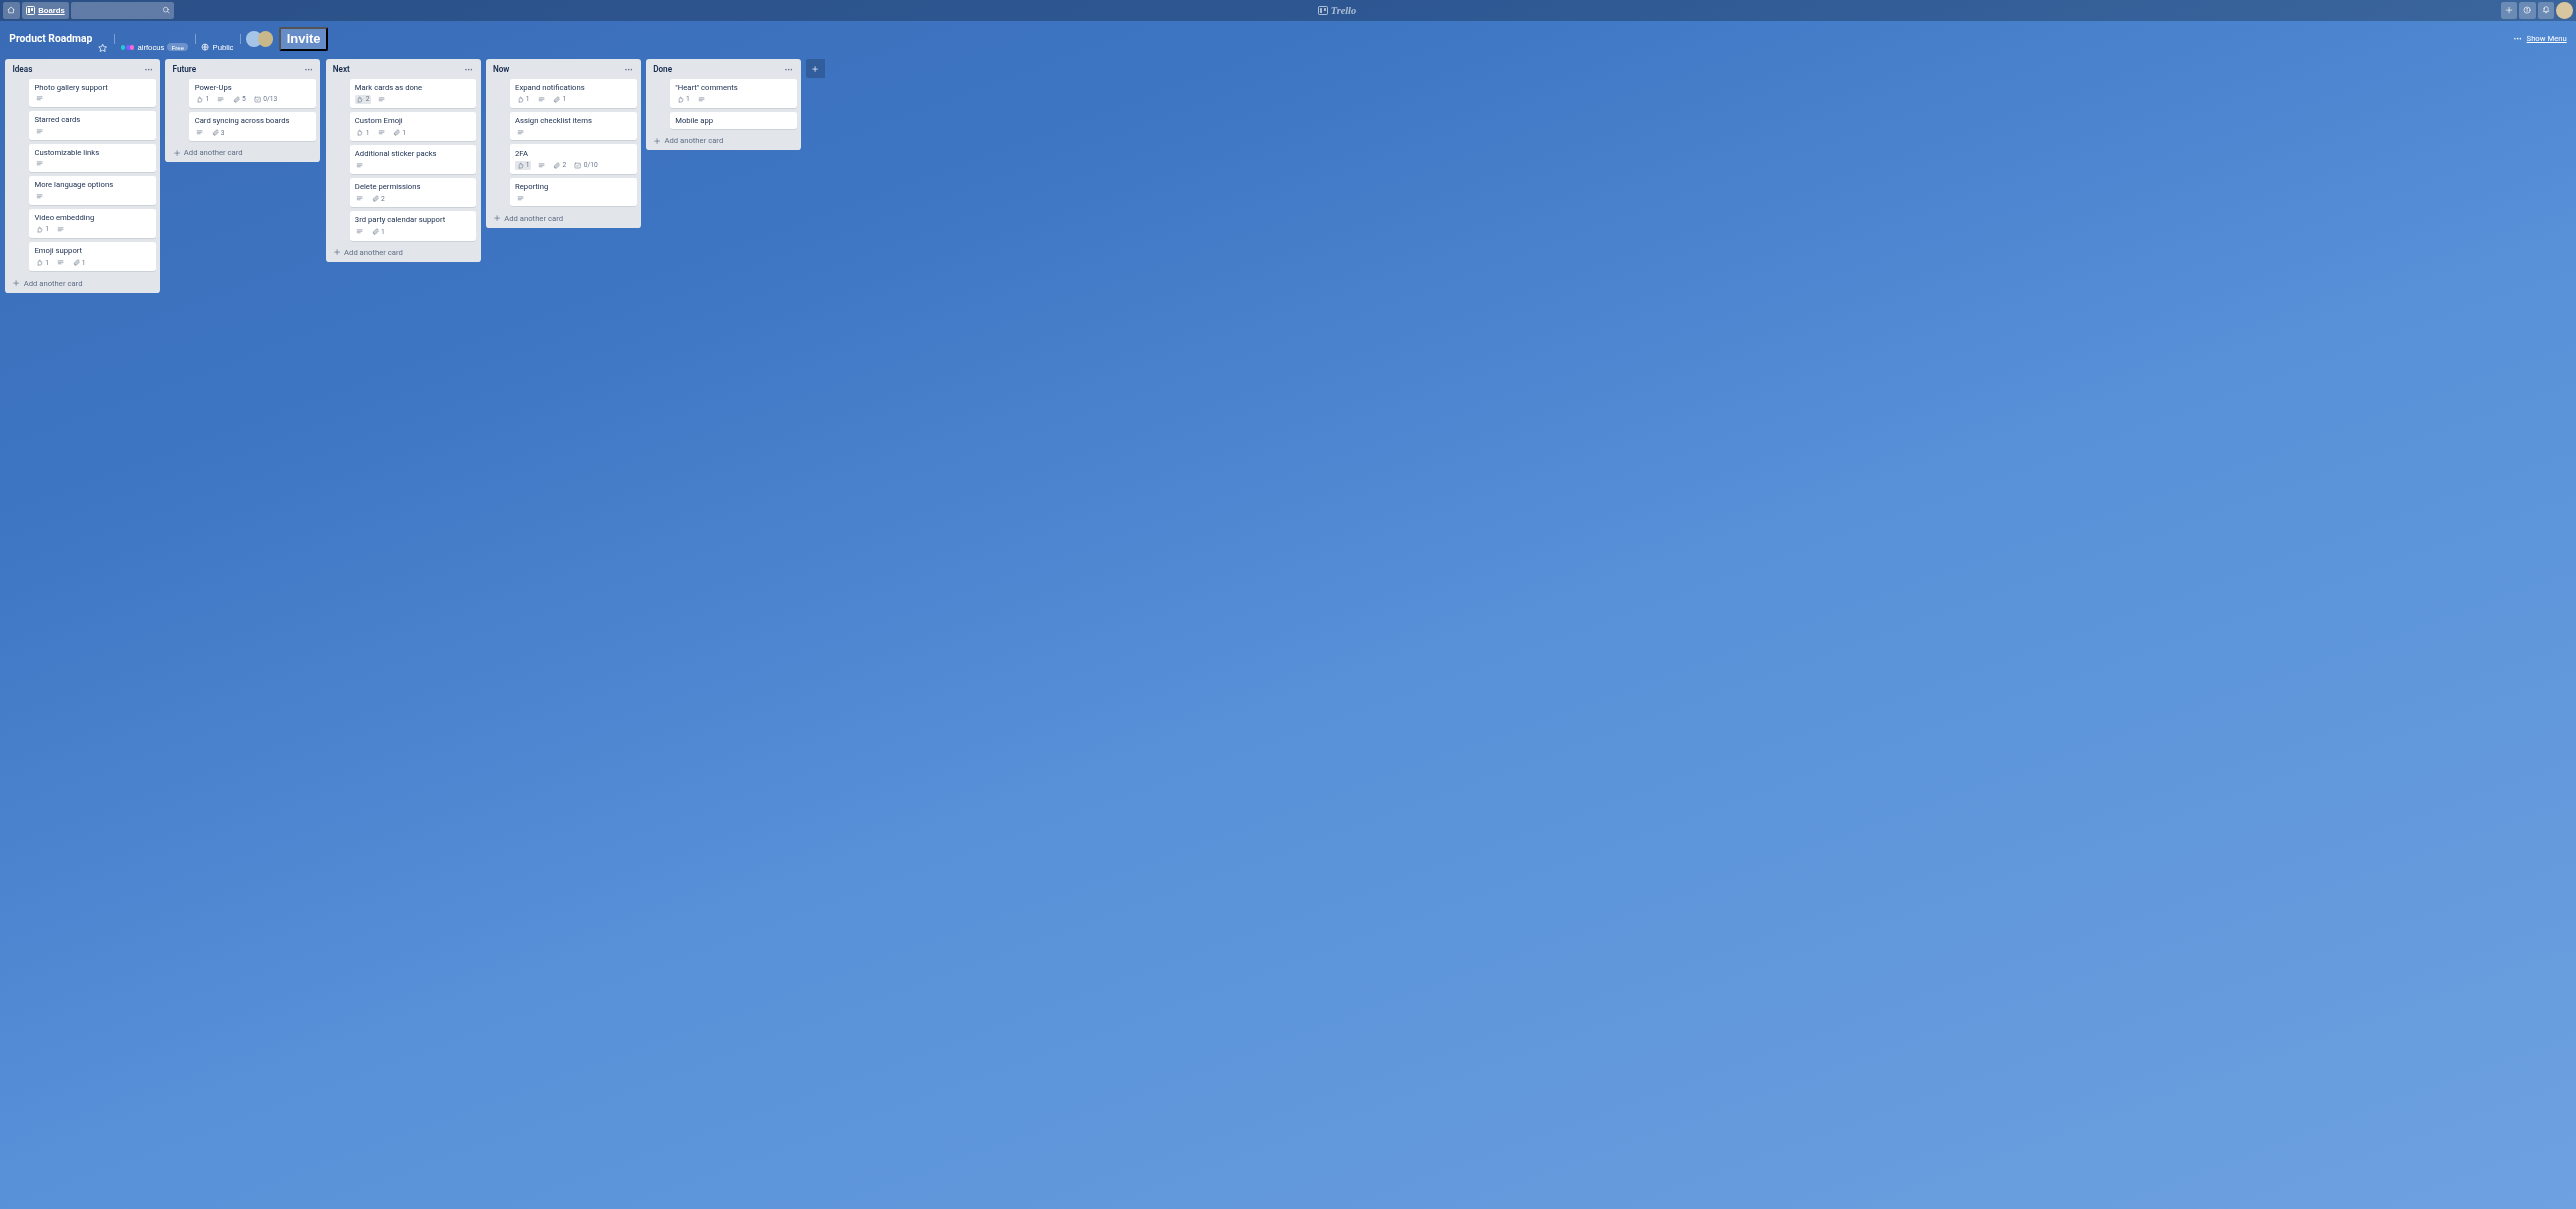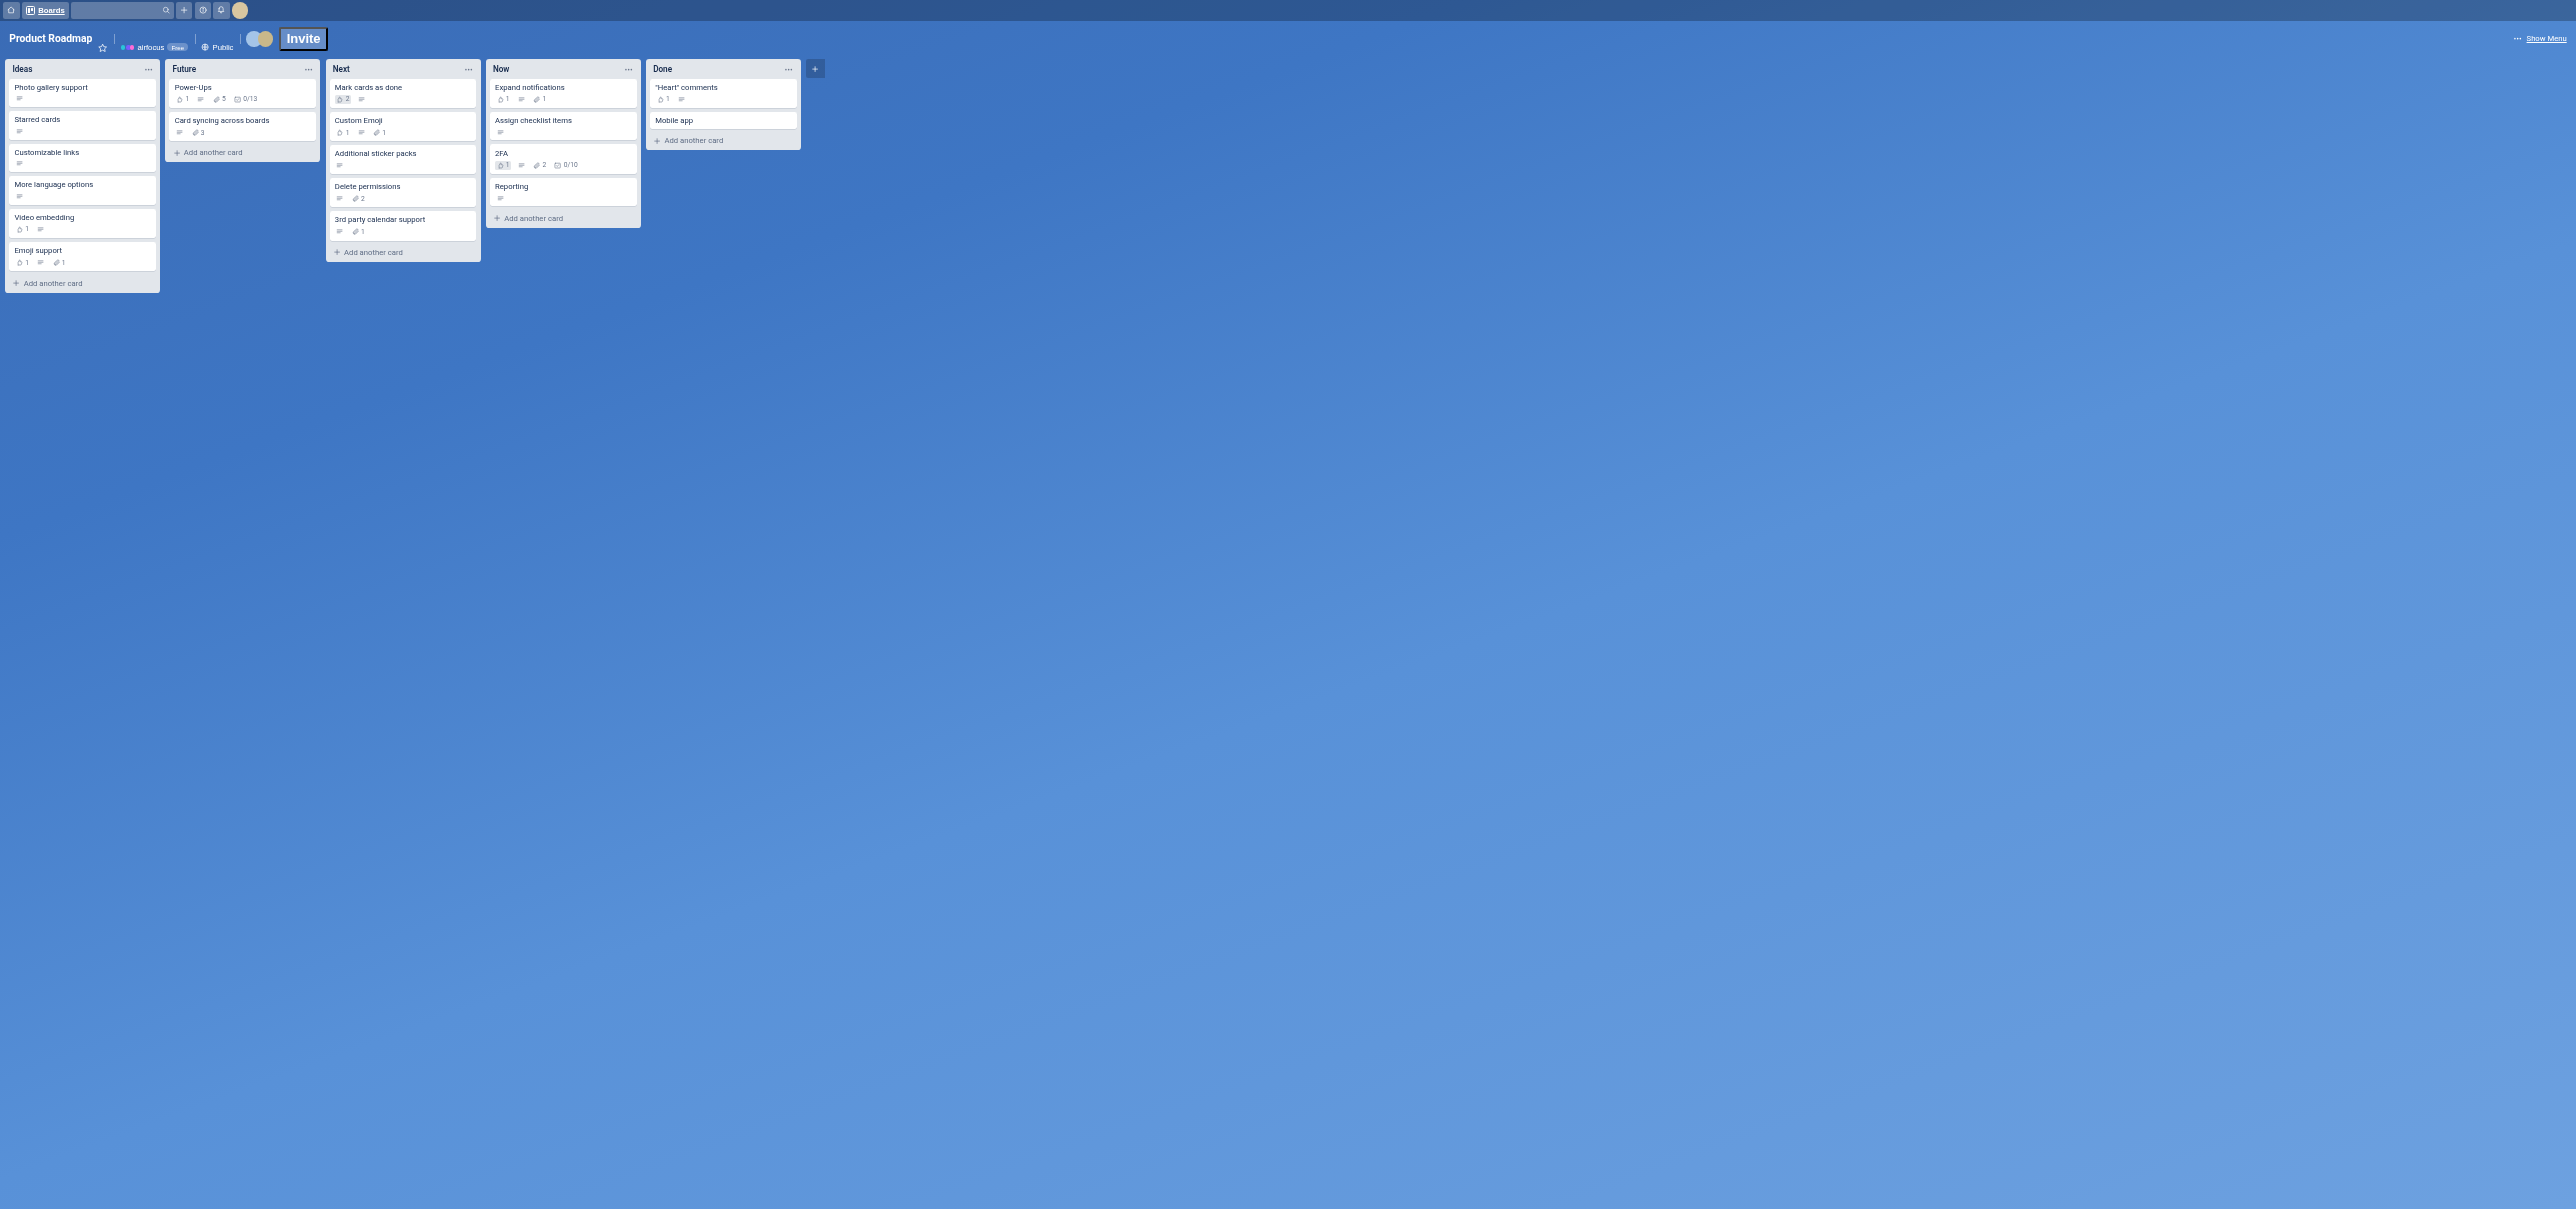--- a/index.html
+++ b/index.html
@@ -103,20 +103,21 @@
   }
   .list-header { display:flex; align-items:center; justify-content:space-between; padding: 1px 3.1px 0 3.1px; text-align: center;}
   .list-title { font-size:8.2px; font-weight:600; color:#172b4d; }
   .list-menu { color:#6b778c; cursor:pointer; }
   .card {
     background:#fff; border-radius:2.1px;
     box-shadow: 0 0.5px 0 rgba(9,30,66,.2);
     padding:4.1px 5.2px 4.1px 5.2px;
     display:flex; flex-direction:column; gap:3.1px;
     cursor:pointer;
+    margin-left:20px;
   }
   .card-title { font-size:7.7px; color:#172b4d; }
   .badges { display:flex; align-items:center; gap:5.2px; color:#6b778c; font-size:6.7px;}
   .badge { display:flex; align-items:center; gap:2.1px; padding:0.5px 1.5px; border-radius:1.5px;}
   .badge.voted { background:#e3e6ea; }
   .badge svg { width:7.2px; height:7.2px; }
   .add-card {
     color:#5e6c84; font-size:7.7px; padding:3.1px 3.1px 1px 3.1px; display:flex; align-items:center; gap:3.1px; cursor:pointer;
   }
   .add-list-btn {
@@ -166,20 +167,29 @@
   <div class="search-wrap">
     <input class="topbar-search" placeholder="" style="">
     <span class="icon-search">
       <svg width="8.2" height="8.2" viewBox="0 0 24 24" fill="none" stroke="#fff" stroke-width="2" stroke-linecap="round">
           <circle cx="11" cy="11" r="7"></circle>
           <line x1="21" y1="21" x2="16.5" y2="16.5"></line>
         </svg>
     </span>
   </div>
 
+  <div class="topbar-spacer-left">
+    <div class="topbar-logo">
+      <span class="trello-glyph" style="color:rgba(255,255,255,0.6)">
+          <span></span>
+          <span></span>
+        </span>
+      <span>Trello</span>
+    </div>
+  </div>
 
   <div class="topbar-right">
     <button class="topbar-btn">
       <span>
         <svg width="8.2" height="8.2" viewBox="0 0 24 24" stroke="#fff" stroke-width="2" stroke-linecap="round">
             <line x1="12" y1="4" x2="12" y2="20"></line>
             <line x1="4" y1="12" x2="20" y2="12"></line>
           </svg>
       </span>
     </button>

